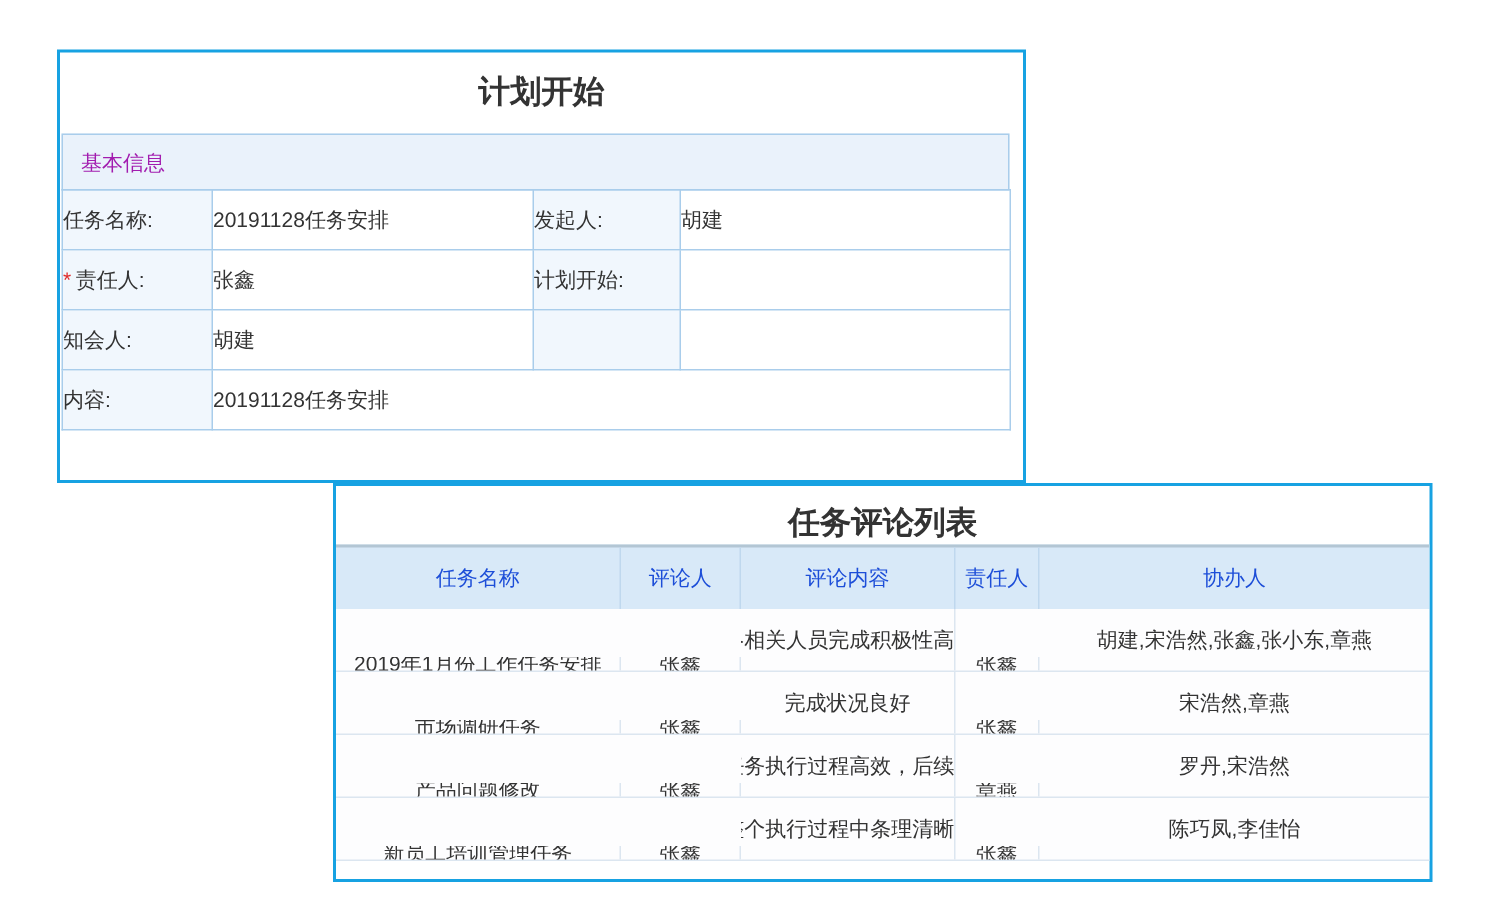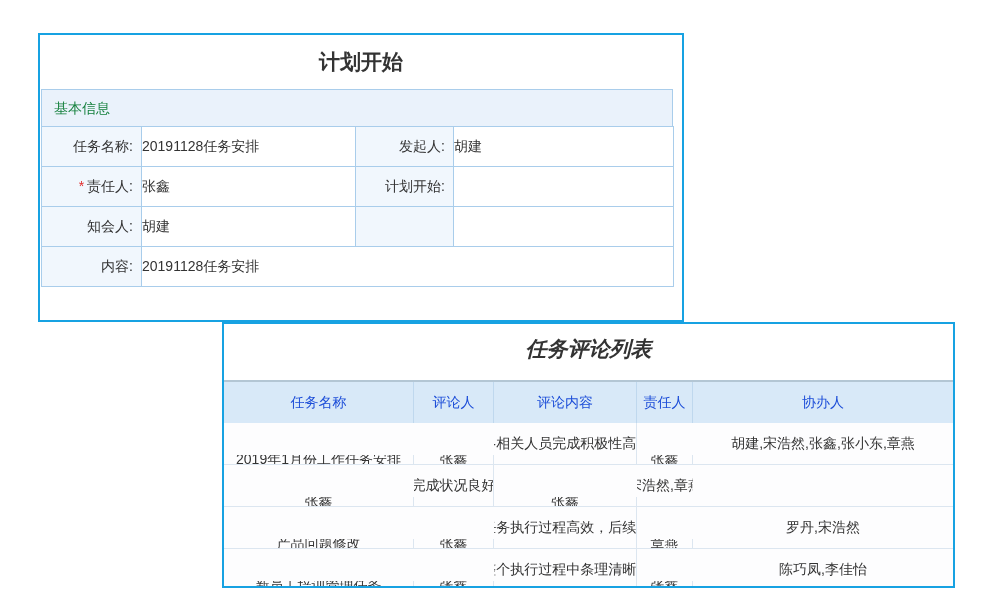--- a/index.html
+++ b/index.html
@@ -7,31 +7,31 @@
               font-family:"Liberation Sans","DejaVu Sans",sans-serif; }
   .panel { position:absolute; background:#ffffff; border:2px solid #17a2e2; overflow:hidden; }
 
   
   #task-info-panel { left:38px; top:33px; width:646px; height:289px; z-index:1; }
   .panel-title { text-align:center; font-size:21px; font-weight:bold; color:#333333; }
   #task-info-panel .panel-title { height:54px; line-height:54px; }
   .form-wrap { margin-left:1px; width:632px; }
   .section-header { height:38px; line-height:36px; background:#eaf2fb;
                     border:1px solid #a9cdeb; padding-left:12px;
-                    font-size:14px; color:#15803d; }
+                    font-size:14px; color:#a21caf; }
   table.form-table { border-collapse:collapse; width:632px; table-layout:fixed; margin-top:-1px; }
   table.form-table td { border:1px solid #a9cdeb; height:40px; font-size:14px; color:#333333;
                         overflow:hidden; white-space:nowrap; }
-  td.flabel { background:#f1f7fd; text-align:right; padding-right:8px; }
+  td.flabel { background:#f1f7fd; text-align:left; padding-right:8px; }
   td.fvalue { background:#ffffff; text-align:left; }
   .req { color:#e02b2b; margin-right:3px; font-size:14px; }
 
   
   #comment-list-panel { left:222px; top:322px; width:733px; height:266px; z-index:2; }
-  #comment-list-panel .panel-title { height:56px; line-height:50px;font-style:italic; }
+  #comment-list-panel .panel-title { height:39px; line-height:50px; }
   .grid-row { display:grid; grid-template-columns:190px 80px 143px 56px 1fr; }
   .list-header { background:#d8e9f8; border-top:2px solid #b3c6d4; height:43px; }
   .list-header .hcell { display:flex; align-items:center; justify-content:center;
                         font-size:14px; color:#1d4ed8; border-right:1px solid #bfd8ee; }
   .list-header .hcell:last-child { border-right:none; }
   .list-row { height:42px; background:#fdfdfe; border-bottom:1px solid #dce6f0; }
   .list-row .cell { display:flex; align-items:center; justify-content:center;
                     font-size:14px; color:#333333; border-right:1px solid #dce6f0;
                     overflow:hidden; white-space:nowrap; padding:0 4px; }
   .list-row .cell:last-child { border-right:none; }
@@ -94,20 +94,21 @@
 
   <div class="grid-row list-row">
     <div class="cell blue-link">2019年1月份工作任务安排</div>
     <div class="cell blue-link">张鑫</div>
     <div class="cell">各相关人员完成积极性高...</div>
     <div class="cell blue-link">张鑫</div>
     <div class="cell">胡建,宋浩然,张鑫,张小东,章燕</div>
   </div>
 
   <div class="grid-row list-row">
+    <div class="cell blue-link">市场调研任务</div>
     <div class="cell blue-link">张鑫</div>
     <div class="cell">完成状况良好</div>
     <div class="cell blue-link">张鑫</div>
     <div class="cell">宋浩然,章燕</div>
   </div>
 
   <div class="grid-row list-row">
     <div class="cell blue-link">产品问题修改</div>
     <div class="cell blue-link">张鑫</div>
     <div class="cell">任务执行过程高效，后续...</div>

